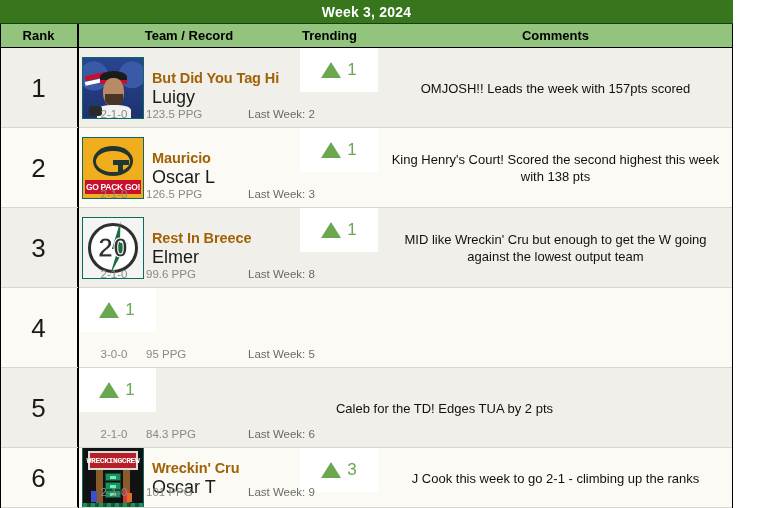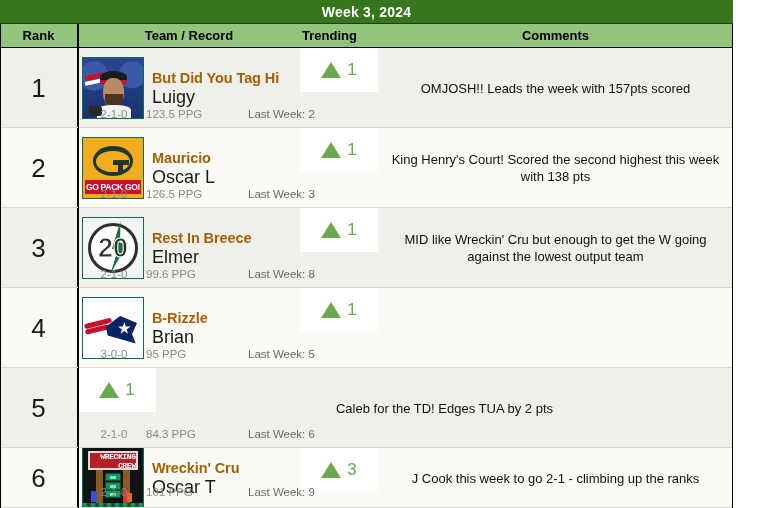--- a/index.html
+++ b/index.html
@@ -201,21 +201,21 @@
         linear-gradient(#121212,#121212);
   }
   .lg-wreck .pillar { position:absolute; top:36%; width:7px; height:58%; background:#8a5a28; }
   .lg-wreck .p1 { left:22%; } .lg-wreck .p2 { right:22%; }
   .lg-wreck .brick { position:absolute; left:36%; width:28%; height:8px; background:#1f8f5f; border:1px solid #0d4f33; }
   .lg-wreck .b1 { top:42%; } .lg-wreck .b2 { top:56%; } .lg-wreck .b3 { top:70%; }
   .lg-wreck .brick i { position:absolute; top:2px; width:5px; height:3px; background:#6ff0b8; display:block;}
   .lg-wreck .brick i:nth-child(1){ left:5px; } .lg-wreck .brick i:nth-child(2){ right:5px; }
   .lg-wreck .sign { position:absolute; left:9%; top:5%; width:82%; height:32%;
                     background:#b51f28; border:2px solid #dcdcdc;
-                    display:flex; flex-direction:column; align-items:flex-end; justify-content:center;
+                    display:flex; flex-direction:row; align-items:center; justify-content:center;
                     color:#ffffff; font-size:8px; font-weight:bold; line-height:9px;
                     font-family:"Liberation Mono", monospace; letter-spacing:-0.4px; }
   .lg-wreck .ground { position:absolute; left:0; bottom:0; width:100%; height:9%;
                       background:repeating-linear-gradient(90deg,#1f8f5f 0 4px,#0d5c3a 4px 8px); }
   .lg-wreck .guyB { position:absolute; left:14%; bottom:10%; width:6px; height:11px; background:#3b4fd0; }
   .lg-wreck .guyR { position:absolute; right:24%; bottom:10%; width:6px; height:12px; background:#d03b3b; }
   .lg-wreck .guyR2{ position:absolute; right:18%; bottom:10%; width:5px; height:9px; background:#e06a2a; }
 </style>
 </head>
 <body>
@@ -327,34 +327,20 @@
     </div>
     <div class="stats">
       <span class="st-rec">2-1-0</span>
       <span class="st-ppg">99.6 PPG</span>
       <span class="st-last">Last Week: 8</span>
     </div>
   </div>
 
   <div class="row even" style="top:288px;">
     <div class="c-rank">4</div>
-    <div class="c-team">
-      <div class="logo">
-        <div class="lg lg-pats">
-          <div class="s1"></div>
-            <div class="s2"></div>
-          <div class="head"></div>
-            <div class="star"></div>
-        </div>
-      </div>
-      <div class="team-text">
-        <div class="tname">B-Rizzle</div>
-        <div class="towner">Brian</div>
-      </div>
-    </div>
     <div class="c-trend">
       <div class="trend-box">
         <span class="tri"></span>
         <span class="tnum">1</span>
       </div>
     </div>
     <div class="stats">
       <span class="st-rec">3-0-0</span>
       <span class="st-ppg">95 PPG</span>
       <span class="st-last">Last Week: 5</span>

